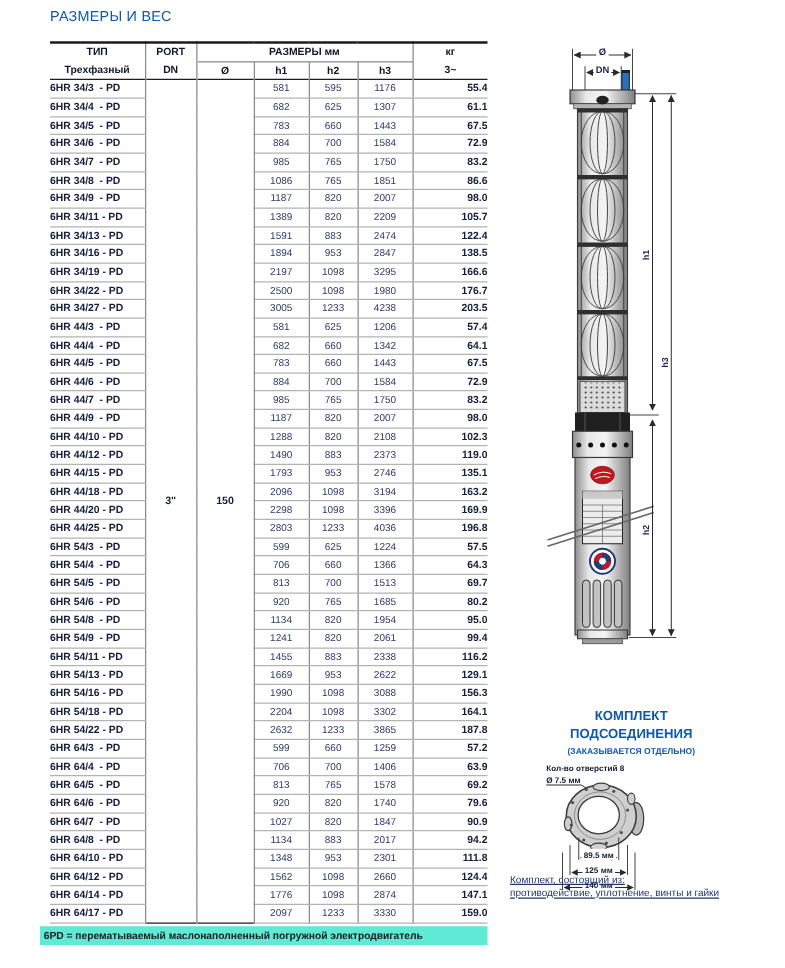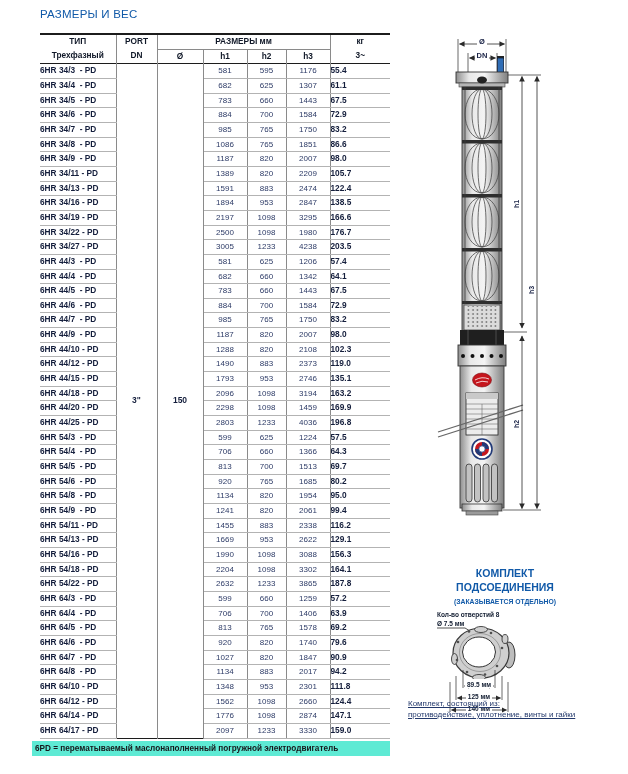--- a/index.html
+++ b/index.html
@@ -16,21 +16,21 @@
   thead th{font-size:8.3px;color:#101828;height:14px;line-height:14px;}
   th.h-type{ text-align:center;padding-left:4px;border-right:1px solid #8a8a8a;}
   th.h-port{ text-align:center;border-right:1px solid #8a8a8a;}
   th.h-group{text-align:center;border-right:1px solid #8a8a8a;border-bottom:1px solid #8a8a8a;margin-left:16px;}
   th.h-dia,th.h-h1,th.h-h2,th.h-h3{text-align:center;border-right:1px solid #8a8a8a;}
   th.h-kg{text-align:center;}
   td.c-type{font-weight:bold;font-size:8.3px;color:#141e3c;text-align:left;padding-left:4px;
             white-space:pre;border-right:1px solid #8a8a8a;border-bottom:1px solid #b3b3b3;}
   td.c-h1,td.c-h2,td.c-h3{font-size:8px;color:#2c3a66;text-align:center;
             border-right:1px solid #8a8a8a;border-bottom:1px solid #b3b3b3;}
-  td.c-kg{font-size:8.3px;font-weight:bold;color:#141e3c;text-align:left;
+  td.c-kg{font-size:8.3px;font-weight:bold;color:#141e3c;text-align:right;
             border-bottom:1px solid #b3b3b3;}
   td.merged{border-bottom:none;vertical-align:middle;text-align:center;font-weight:bold;
             font-size:8.5px;color:#141e3c;border-right:1px solid #8a8a8a;}
 
   .footnote{position:absolute;left:32px;top:741px;width:358px;height:15px;background:#5eead4;}
   .footnote span{display:block;font-size:8.2px;font-weight:bold;color:#16181c;
                  line-height:15px;padding-left:3px;white-space:nowrap;}
 
   
   .kit-title{position:absolute;left:430px;top:566px;width:150px;text-align:center;
@@ -236,21 +236,21 @@
           <td class="c-type">6HR 44/18 - PD</td>
           <td class="c-h1">2096</td>
           <td class="c-h2">1098</td>
           <td class="c-h3">3194</td>
           <td class="c-kg">163.2</td>
         </tr>
         <tr>
           <td class="c-type">6HR 44/20 - PD</td>
           <td class="c-h1">2298</td>
           <td class="c-h2">1098</td>
-          <td class="c-h3">1459</td>
+          <td class="c-h3">3396</td>
           <td class="c-kg">169.9</td>
         </tr>
         <tr>
           <td class="c-type">6HR 44/25 - PD</td>
           <td class="c-h1">2803</td>
           <td class="c-h2">1233</td>
           <td class="c-h3">4036</td>
           <td class="c-kg">196.8</td>
         </tr>
         <tr>

